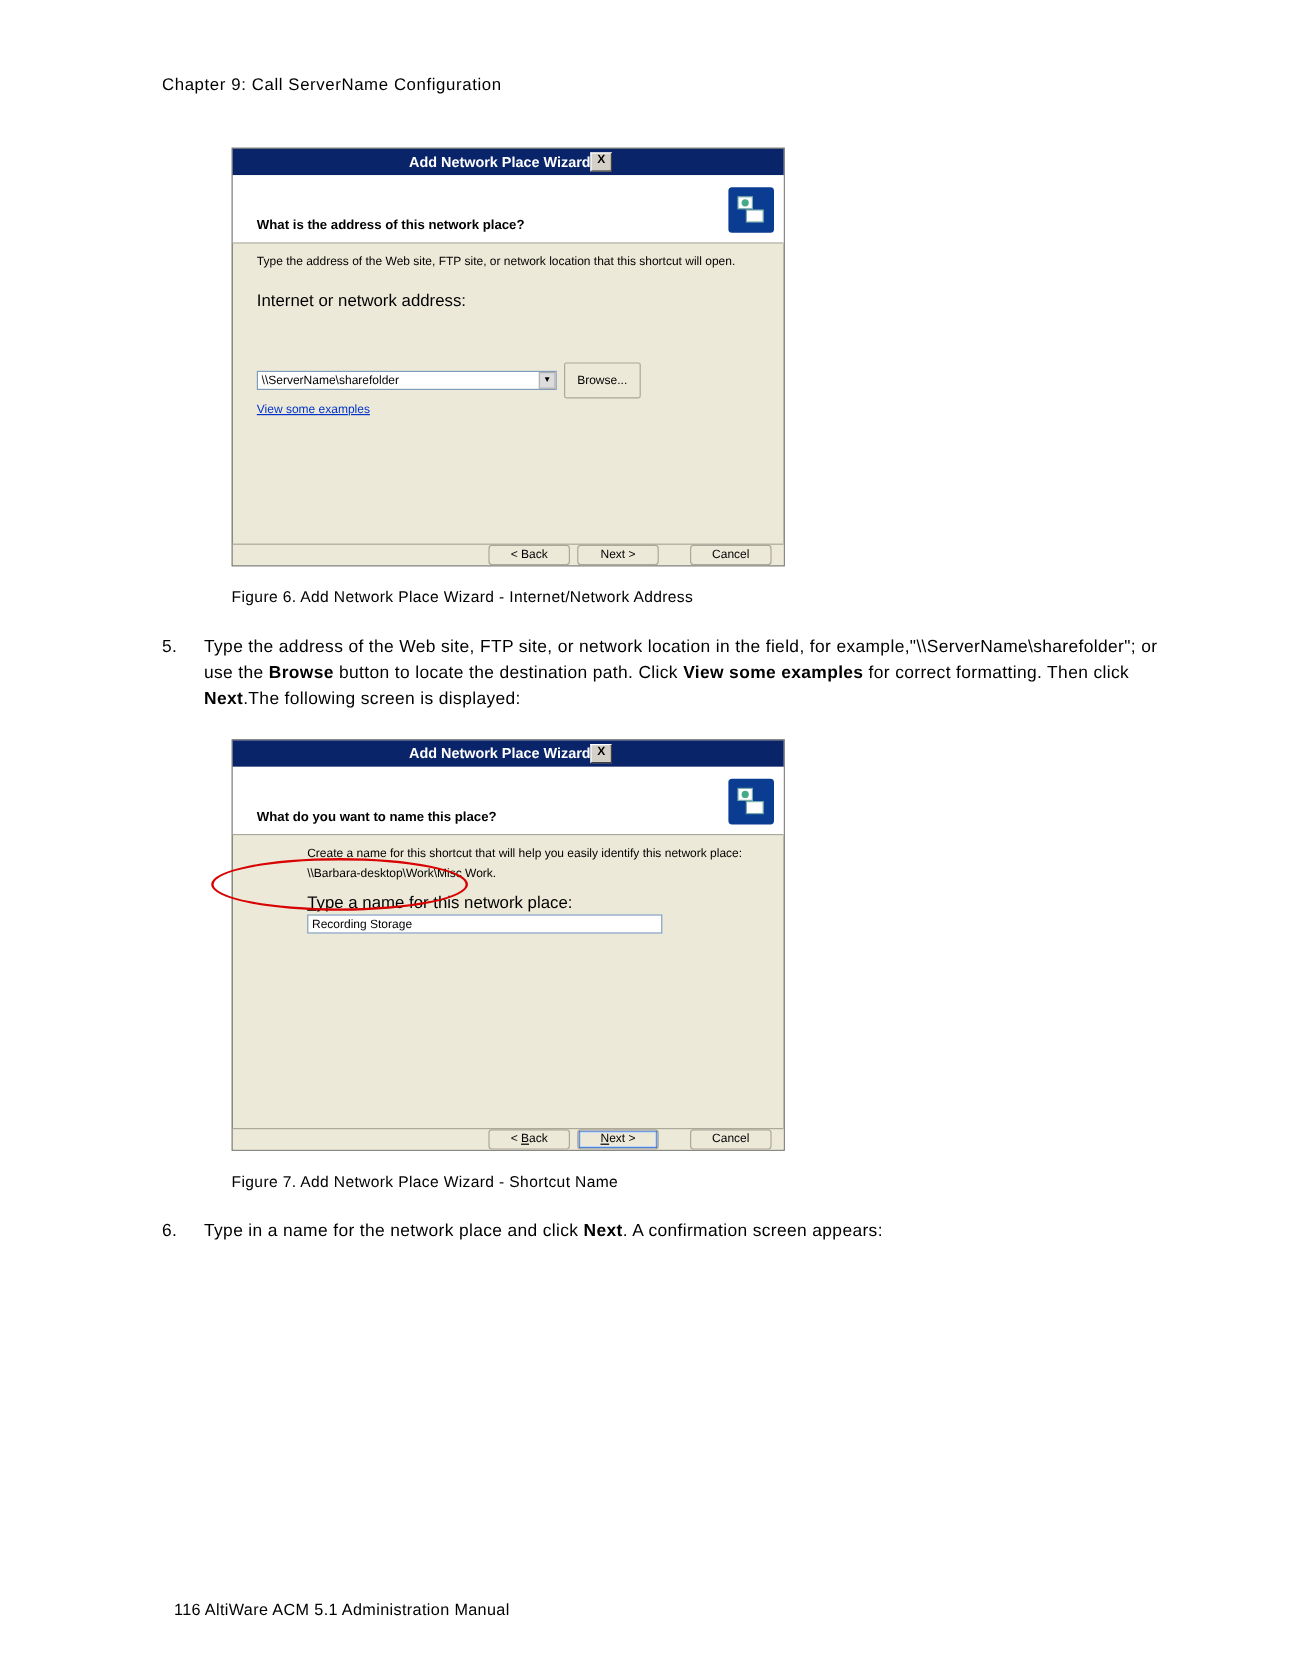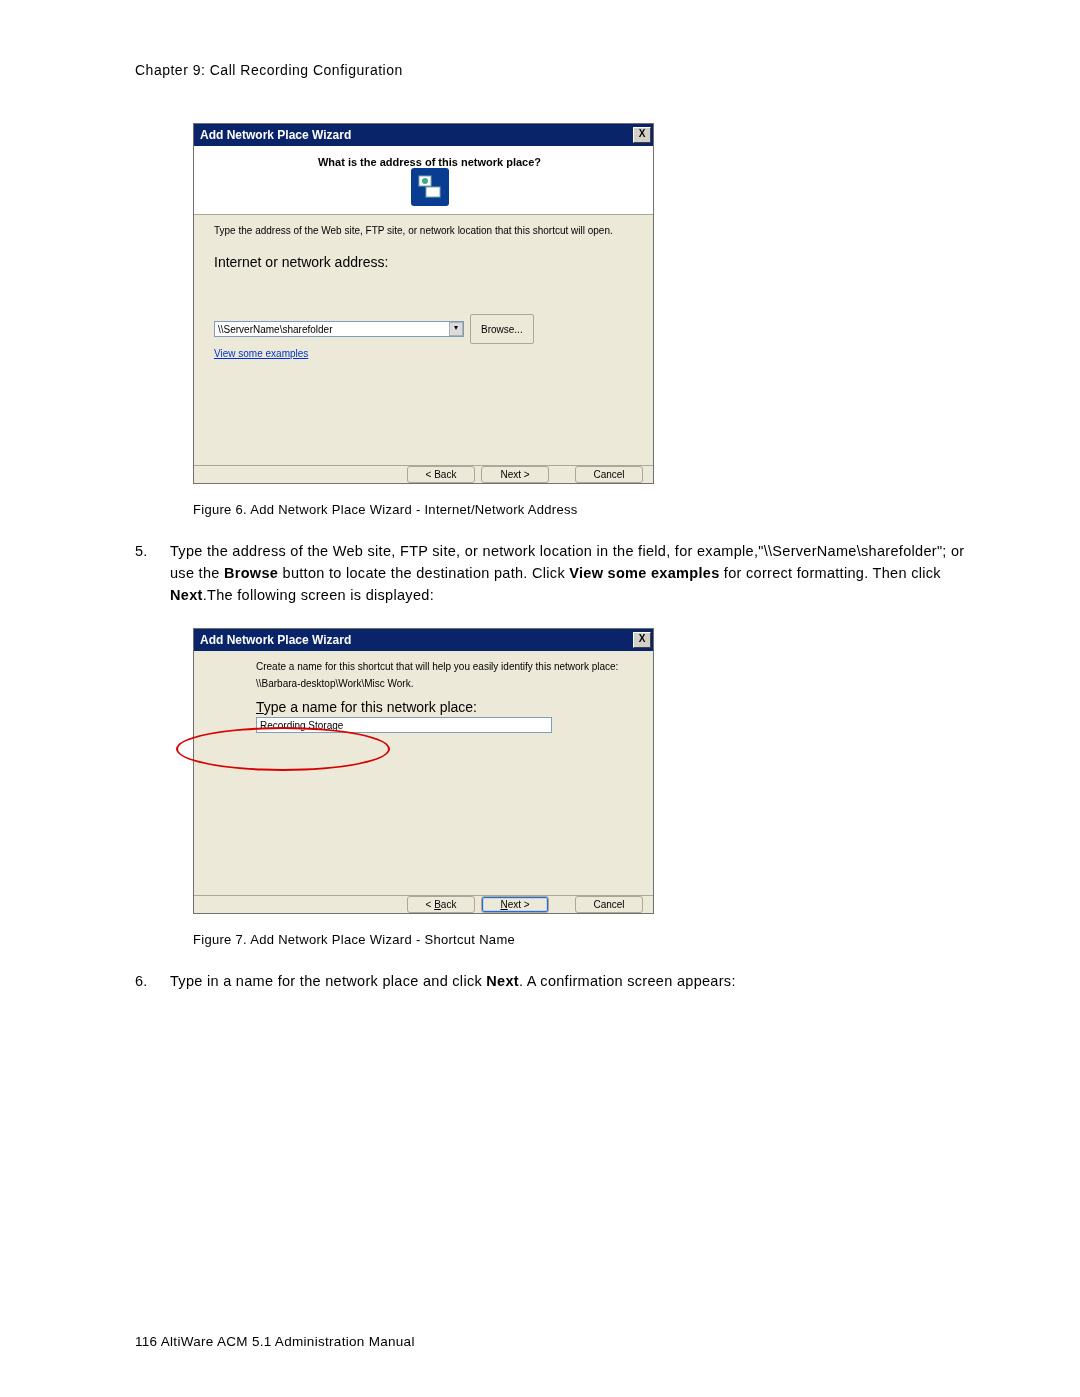--- a/index.html
+++ b/index.html
@@ -22,21 +22,21 @@
   .wizard-shell {
     margin-left: 58px;
     width: 459px;
     background: #ece9d8;
     border: 1px solid #707070;
     font-family: Tahoma, Arial, sans-serif;
   }
   .titlebar {
     display: flex;
     align-items: center;
-    justify-content: space-between;
+    justify-content: center;
     background: #0a246a;
     color: #fff;
     font-size: 12px;
     font-weight: bold;
     padding: 2px 2px 2px 6px;
     height: 18px;
   }
   .title-close {
     width: 16px;
     height: 14px;
@@ -46,26 +46,25 @@
     border-bottom-color: #404040;
     color: #000;
     font-size: 10px;
     font-weight: bold;
     text-align: center;
     line-height: 12px;
   }
   .wiz-header {
     background: #fff;
     display: flex;
-    align-items: center;
+    align-items: flex-end;
     justify-content: space-between;
     padding: 8px 8px 8px 20px;
     border-bottom: 1px solid #aca899;
     min-height: 40px;
-    flex-direction: column;
   }
   .wiz-header-text {
     font-size: 11px;
     font-weight: bold;
     padding-top: 2px;
   }
   .wiz-icon {
     width: 38px;
     height: 38px;
     background: #0a3d91;
@@ -179,32 +178,32 @@
     margin-bottom: 10px;
   }
   .red-oval {
     position: absolute;
     border: 2.5px solid #d80000;
     border-radius: 50%;
   }
   .footer {
     position: absolute;
     bottom: 48px;
-    left: 135px;
+    left: 145px;
     font-size: 13.5px;
     letter-spacing: 0.3px;
   }
   .u { text-decoration: underline; }
 </style>
 </head>
 <body>
 
 <div class="page">
 
-  <div class="chapter-header">Chapter 9:  Call Recording Configuration</div>
+  <div class="chapter-header">Chapter 9:  Call ServerName Configuration</div>
 
   <div class="wizard-shell">
     <div class="titlebar">
       <span>Add Network Place Wizard</span>
       <div class="title-close">X</div>
     </div>
     <div class="wiz-header">
       <div class="wiz-header-text">What is the address of this network place?</div>
       <div class="wiz-icon">
         <svg width="28" height="28" viewBox="0 0 28 28">
@@ -241,20 +240,30 @@
     <div class="step-body">
       <span>Type the address of the Web site, FTP site, or network location in the field, for example,"\\ServerName\sharefolder"; or use the </span><span class="bold">Browse</span><span> button to locate the destination path. Click </span><span class="bold">View some examples</span><span> for correct formatting. Then click </span><span class="bold">Next</span><span>.The following screen is displayed:</span>
     </div>
   </div>
 
   <div class="wizard-shell" style="position:relative;">
     <div class="titlebar">
       <span>Add Network Place Wizard</span>
       <div class="title-close">X</div>
     </div>
+    <div class="wiz-header">
+      <div class="wiz-header-text">What do you want to name this place?</div>
+      <div class="wiz-icon">
+        <svg width="28" height="28" viewBox="0 0 28 28">
+          <rect x="3" y="3" width="12" height="10" fill="#fff" stroke="#7aa" stroke-width="1"></rect>
+          <rect x="10" y="14" width="14" height="10" fill="#fff" stroke="#7aa" stroke-width="1"></rect>
+          <circle cx="9" cy="8" r="3" fill="#4a8"></circle>
+        </svg>
+      </div>
+    </div>
     <div class="wiz-body" style="height:224px;margin-left:42px;">
       <div class="wiz-desc" style="margin-bottom:6px;">Create a name for this shortcut that will help you easily identify this network place:</div>
       <div class="path-line">\\Barbara-desktop\Work\Misc Work.</div>
       <div class="wiz-label"><span class="u">T</span><span>ype a name for this network place:</span></div>
       <input class="text-input" style="width: 296px;" value="Recording Storage">
     </div>
     <div class="wiz-footer">
       <div class="wiz-btn"><span>&lt; </span><span class="u">B</span><span>ack</span></div>
       <div class="wiz-btn highlight"><span class="u">N</span><span>ext &gt;</span></div>
       <div class="gap"></div>

